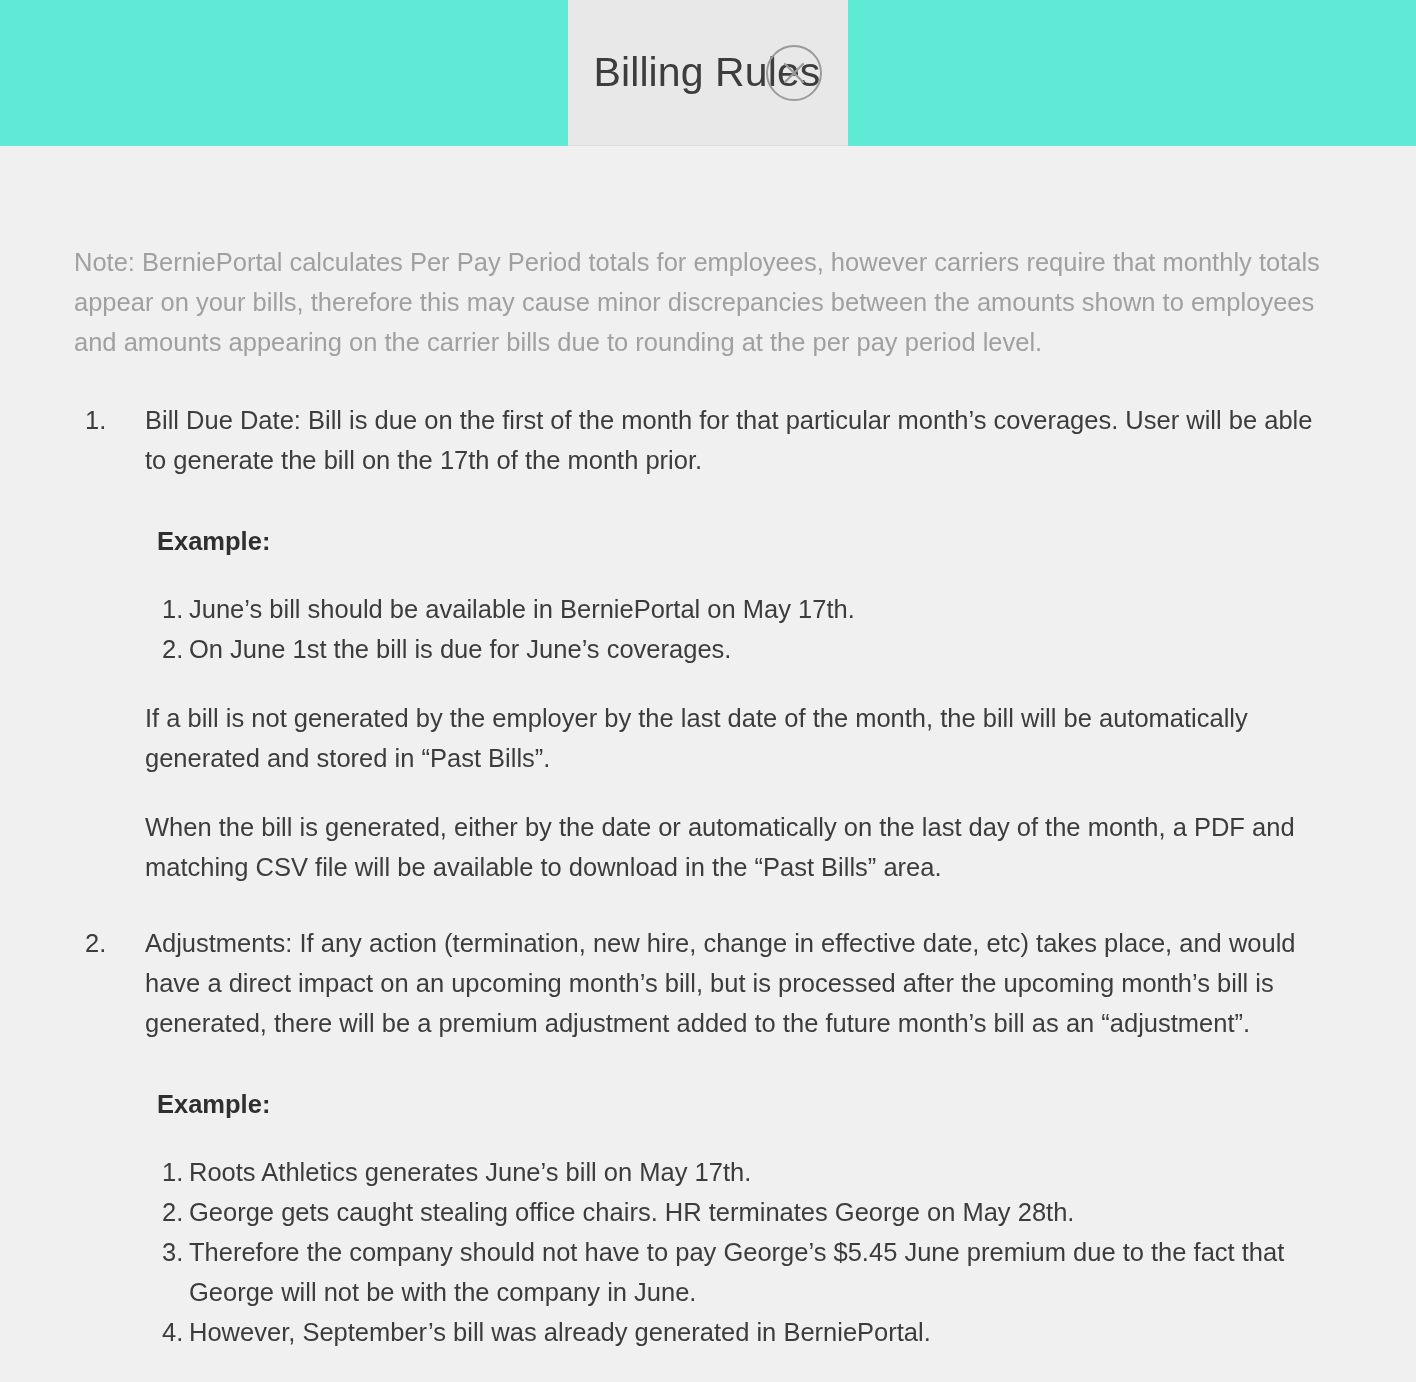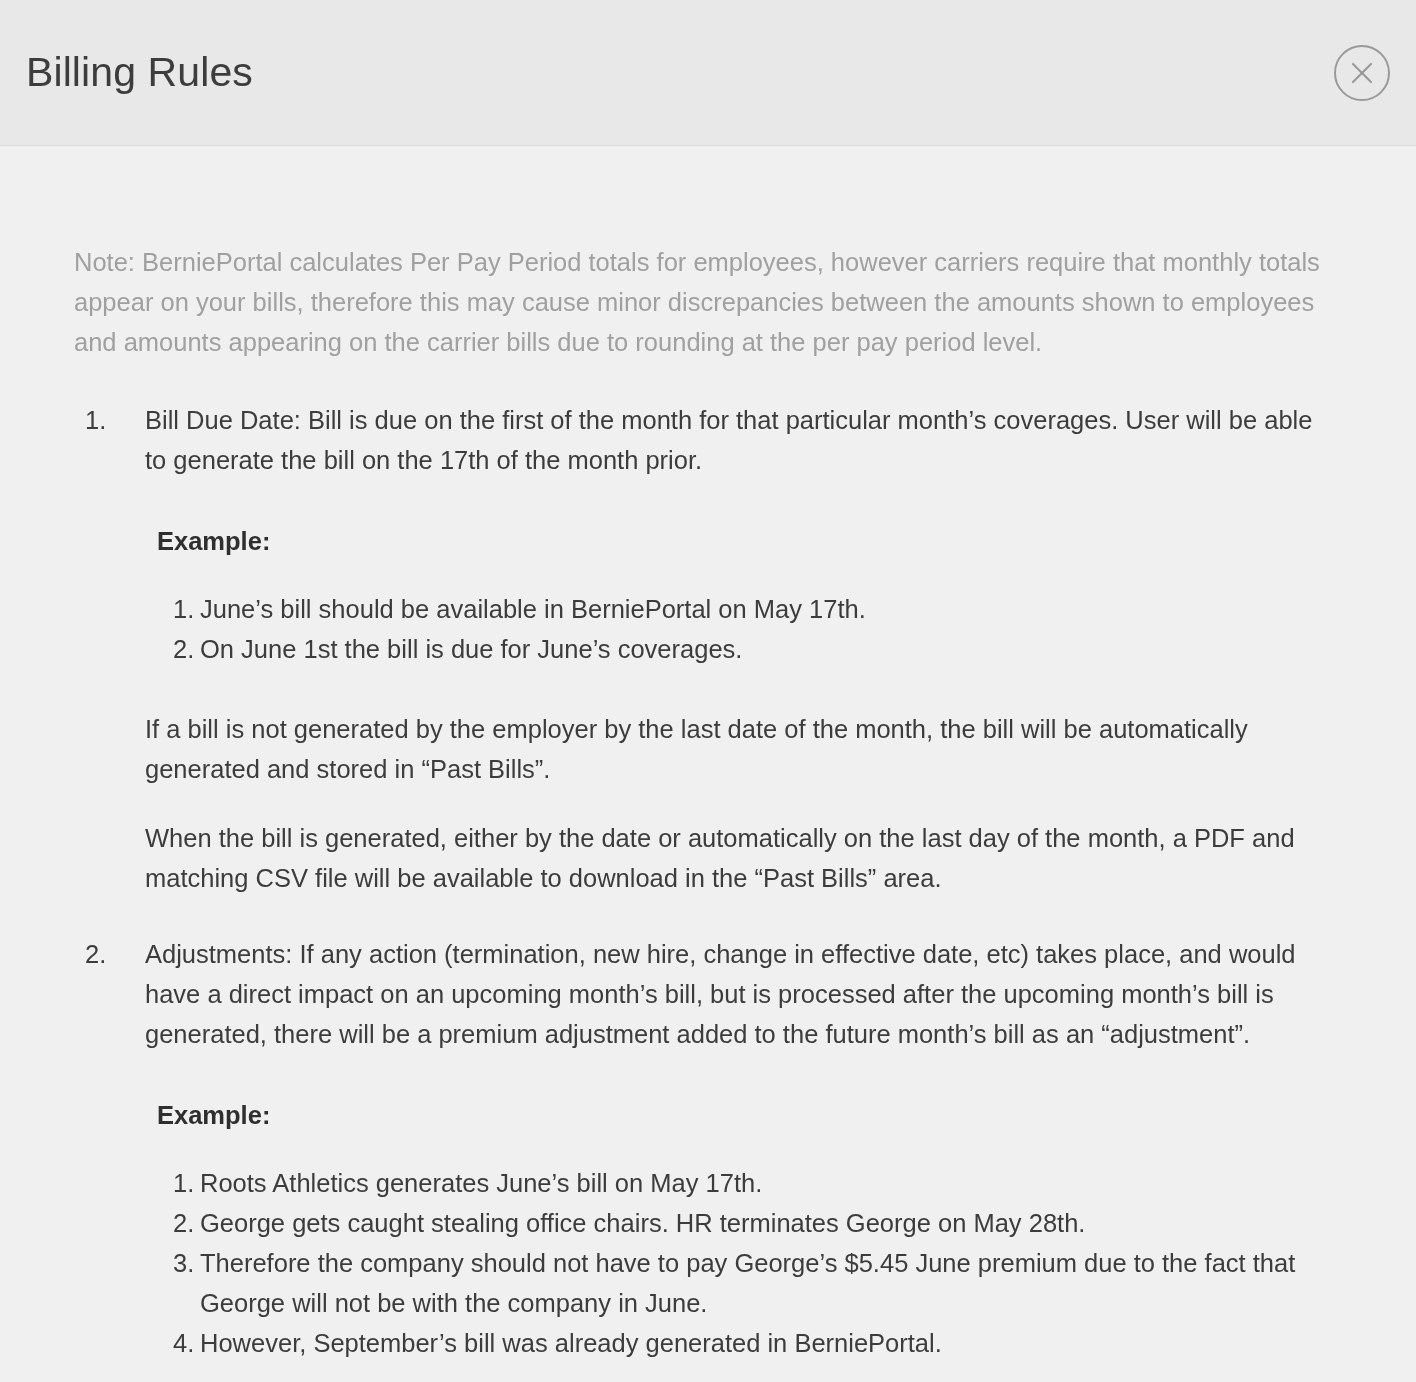--- a/index.html
+++ b/index.html
@@ -15,21 +15,22 @@
     background: #f0f0f0;
     font-family: "Liberation Sans", sans-serif;
     -webkit-font-smoothing: antialiased;
   }
 
   .modal {
     width: 1416px;
     height: 1382px;
     display: flex;
     flex-direction: column;
-    background: #f0abfc;
+    background: #5eead4;
+    align-items: center;
   }
 
   
   .modal-header {
     position: relative;
     height: 146px;
     flex: 0 0 146px;
     background: #e8e8e8;
     border-bottom: 1px solid #dcdcdc;
     display: flex;
@@ -122,21 +123,21 @@
     font-weight: 700;
     margin: 12px;
     padding-top: 29px;
     padding-bottom: 16px;
   }
 
   
   ol.example-list {
     list-style: none;
     counter-reset: ex;
-    margin: 11px;
+    margin: 0;
     padding: 0 0 0 17px;
   }
   ol.example-list > li {
     counter-increment: ex;
     position: relative;
     padding-left: 27px;
     color: #3c3c3c;
     font-size: 25.5px;
     line-height: 40px;
     margin-bottom: 0;

